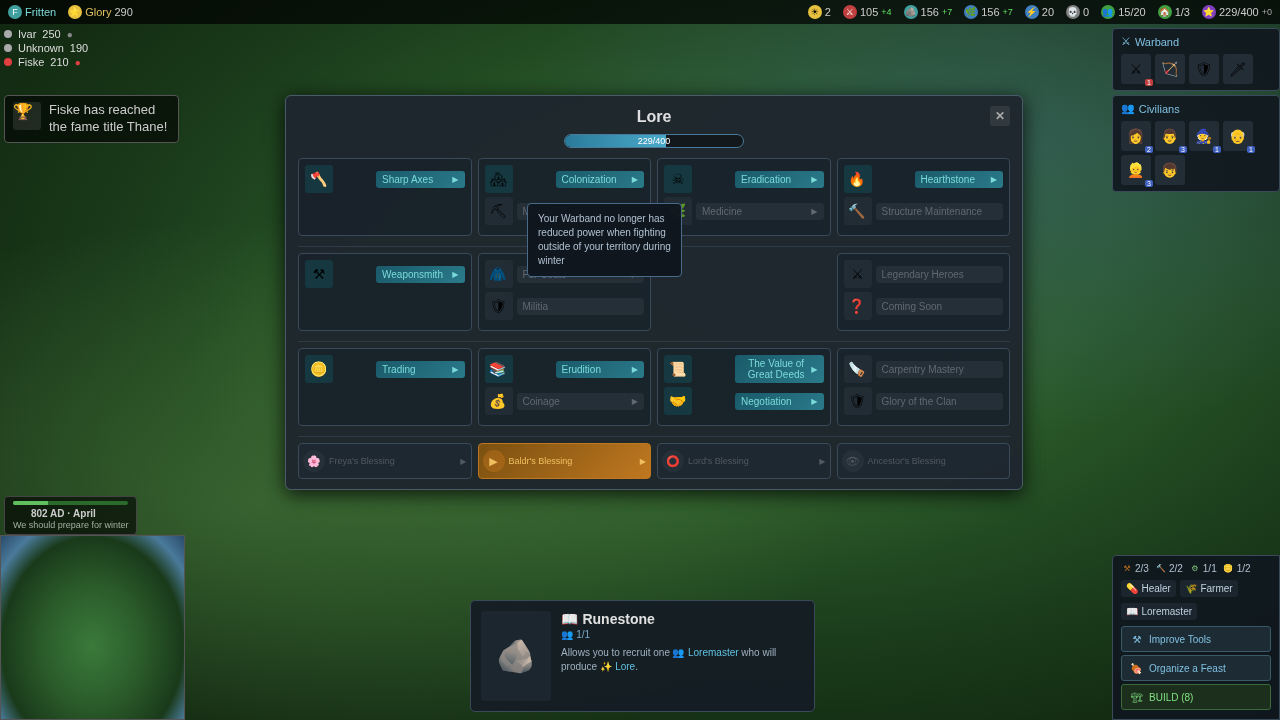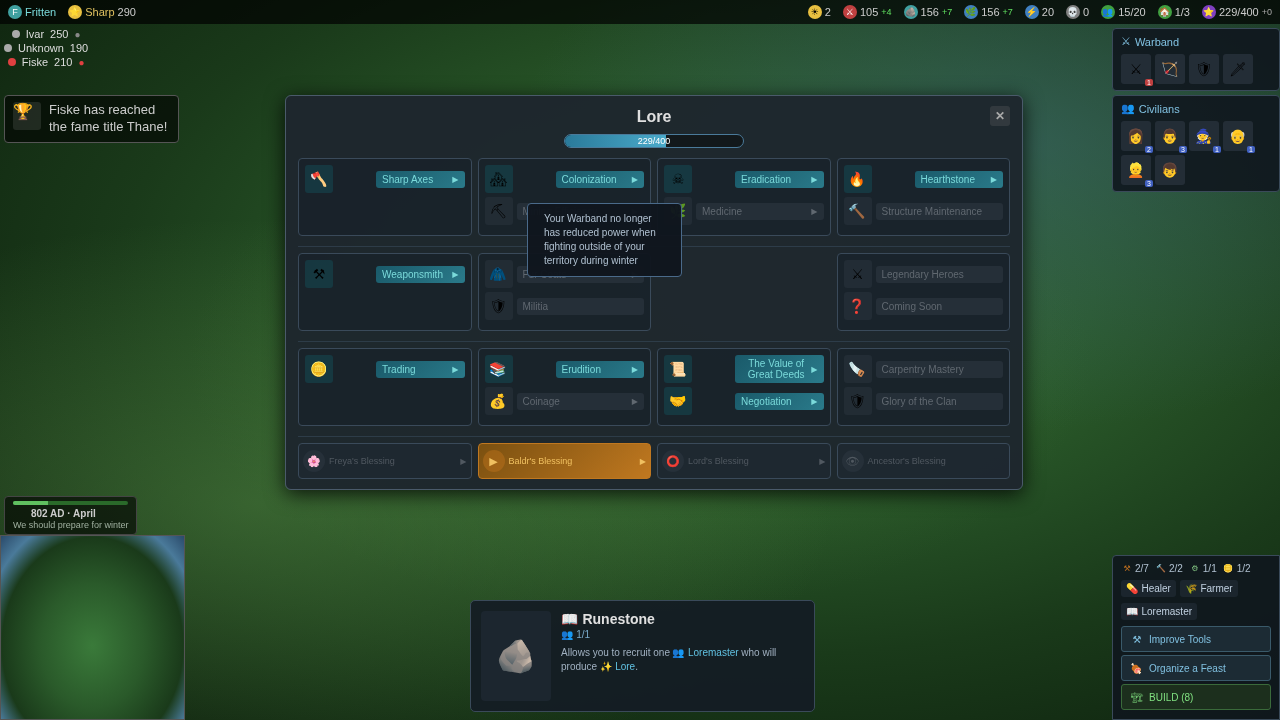--- a/index.html
+++ b/index.html
@@ -73,21 +73,20 @@
       left: 4px;
       z-index: 90;
       font-size: 11px;
     }
     .player-row {
       display: flex;
       align-items: center;
       gap: 6px;
       margin-bottom: 2px;
       color: #ddd;
-      justify-content: center;
     }
     .player-dot {
       width: 8px; height: 8px;
       border-radius: 50%;
     }
     .dot-gray { background: #aaa; }
     .dot-red { background: #e04040; }
 
     
     .notification {
@@ -270,21 +269,21 @@
 
     
     .tooltip-box {
       position: absolute;
       top: 265px;
       left: 630px;
       width: 155px;
       background: rgba(15,22,30,0.97);
       border: 1px solid #4a6a8a;
       border-radius: 4px;
-      padding: 8px 16px;
+      padding: 8px 10px;
       font-size: 10px;
       color: #b0c0d0;
       line-height: 1.4;
       z-index: 300;
     }
 
     
     .blessing-row {
       display: grid;
       grid-template-columns: 1fr 1fr 1fr 1fr;
@@ -507,21 +506,21 @@
 
 <div class="game-bg"></div>
 
 <div class="top-bar">
   <div class="top-bar-item">
     <span class="top-bar-icon icon-teal">F</span>
     <span style="color:#7adada;font-weight:normal;">Fritten</span>
   </div>
   <div class="top-bar-item">
     <span class="top-bar-icon icon-yellow">⭐</span>
-    <span style="color:#e0c060;">Sharp</span>
+    <span style="color:#e0c060;">Glory</span>
     <span>290</span>
   </div>
   <div style="flex:1"></div>
   <div class="top-bar-item">
     <span class="top-bar-icon icon-yellow">☀</span>
     <span>2</span>
   </div>
   <div class="top-bar-item">
     <span class="top-bar-icon icon-red">⚔</span>
     <span>105</span>
@@ -864,21 +863,21 @@
       <div class="unit-avatar">👦</div>
     </div>
   </div>
 </div>
 
 <div class="action-panel">
 
   <div class="resource-row">
     <div class="res-item">
       <div class="res-icon" style="color:#c07020;">⚒</div>
-      <span>2/7</span>
+      <span>2/3</span>
     </div>
     <div class="res-item">
       <div class="res-icon" style="color:#c0a040;">🔨</div>
       <span>2/2</span>
     </div>
     <div class="res-item">
       <div class="res-icon" style="color:#80c080;">⚙</div>
       <span>1/1</span>
     </div>
     <div class="res-item">

